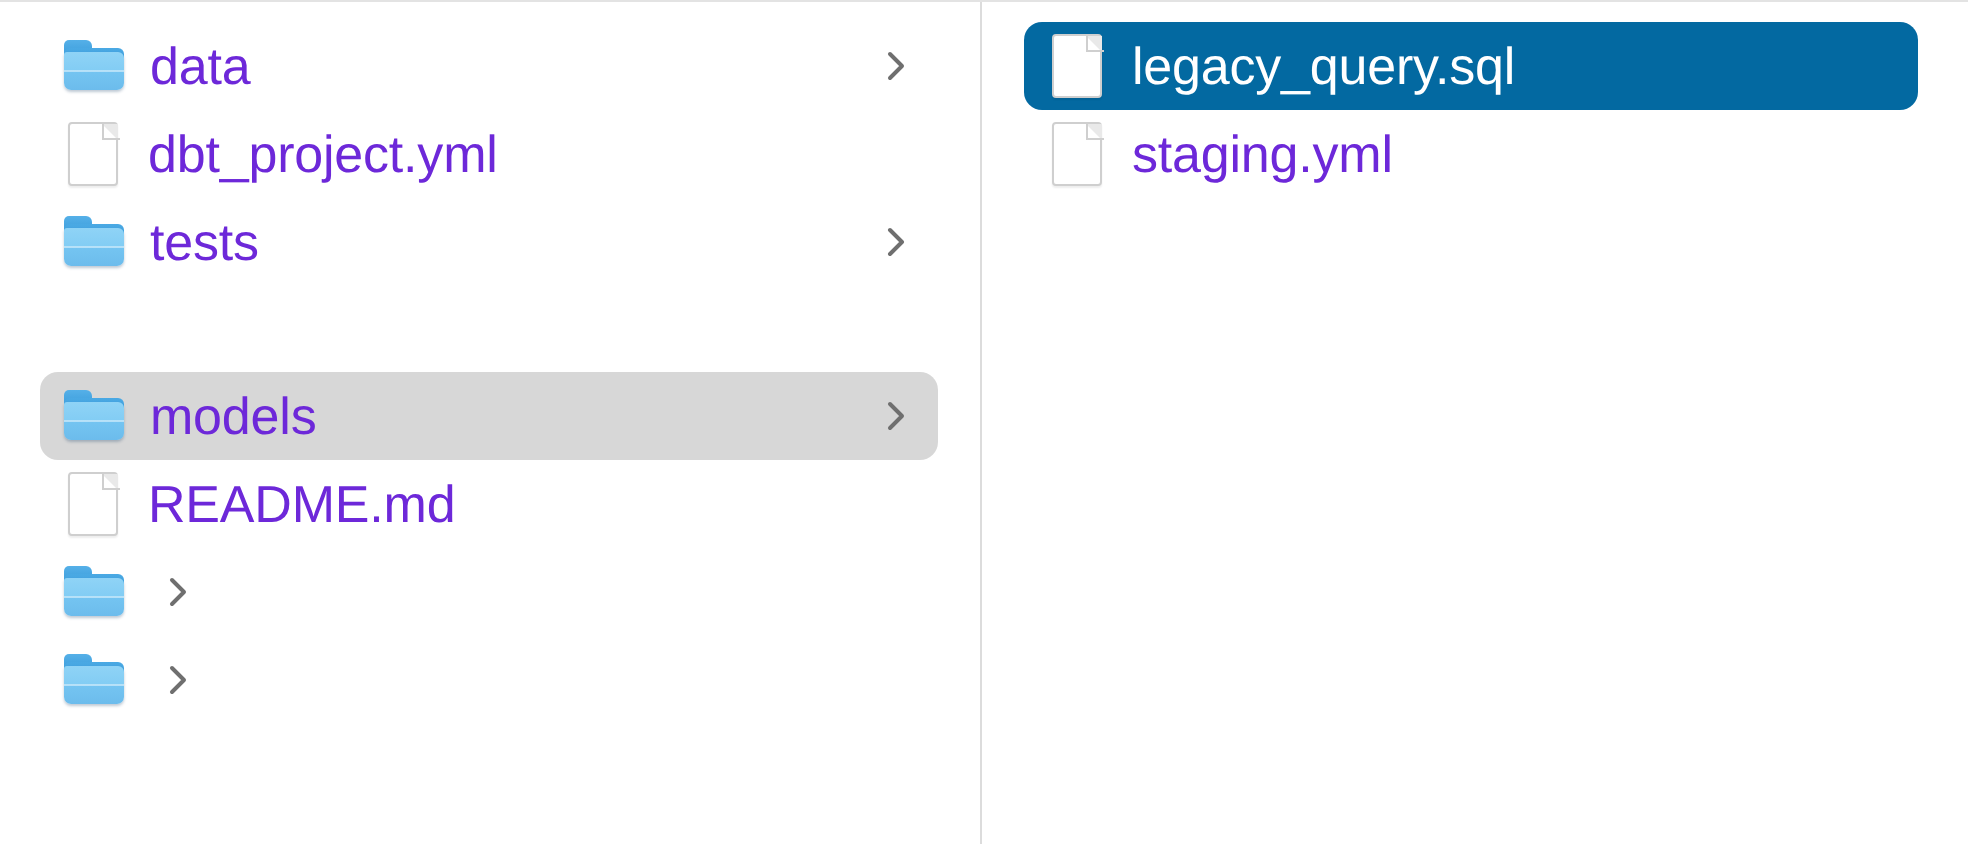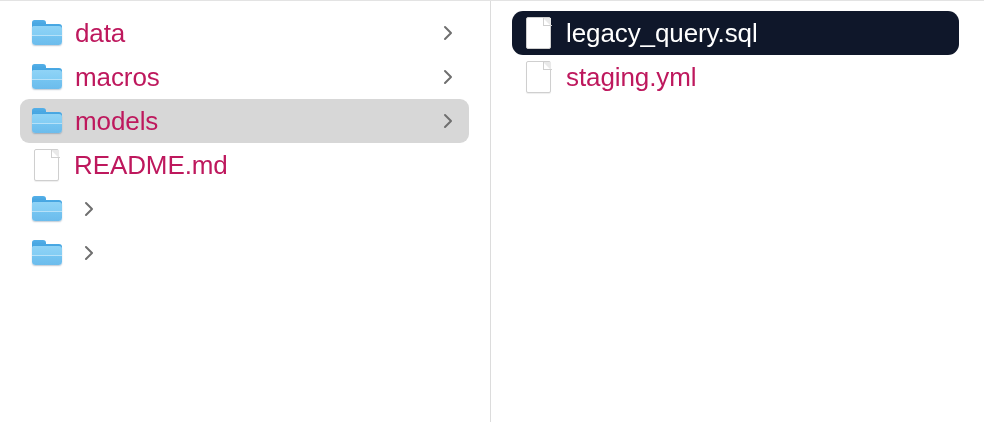--- a/index.html
+++ b/index.html
@@ -57,24 +57,24 @@
     padding-right: 14px;
   }
   .column-right .row {
     margin: 0 24px 0 21px;
     padding-left: 11px;
     padding-right: 14px;
   }
 
   .row.is-hover {
     background: #d7d7d7;
+    margin-top: 43px;
   }
   .row.is-selected {
-    background: #0f172a;
-    border-radius: 11px;
+    background: #0369a1;
   }
 
   .icon {
     flex: 0 0 auto;
     width: 32px;
     height: 32px;
     position: relative;
     margin-right: 10px;
   }
 
@@ -150,21 +150,21 @@
     box-sizing: border-box;
   }
   
   .icon-doc.doc-gray .d-page { background: #f2f2f2; border-color: #d4d4d4; }
   .icon-doc.doc-gray .d-fold { border-top-color: #dadada; }
 
   .label {
     flex: 1 1 auto;
     font-size: 26px;
     line-height: 30px;
-    color: #be185d;
+    color: #6d28d9;
     white-space: nowrap;
     overflow: hidden;
     text-overflow: ellipsis;
     letter-spacing: -0.1px;
   }
   .row.is-selected .label { color: #ffffff; }
 
   .chevron {
     flex: 0 0 auto;
     width: 13px;
@@ -186,26 +186,39 @@
           <span class="f-body"></span>
         </span>
         <span class="label">data</span>
         <span class="chevron">
           <svg width="13" height="20" viewBox="0 0 13 20">
             <path d="M3 4 L9 10 L3 16" fill="none" stroke="#6f6f6f" stroke-width="2" stroke-linecap="round" stroke-linejoin="round"></path>
           </svg>
         </span>
       </div>
       <div class="row">
-        <span class="icon icon-folder">
-          <span class="f-tab"></span>
-          <span class="f-back"></span>
-          <span class="f-body"></span>
-        </span>
-        <span class="label">macros</span>
+        <span class="icon icon-doc">
+          <span class="d-page"></span>
+          <span class="d-fold"></span>
+          <span class="d-fold-line"></span>
+        </span>
+        <span class="label">dbt_project.yml</span>
+        <span class="chevron hidden">
+          <svg width="13" height="20" viewBox="0 0 13 20">
+            <path d="M3 4 L9 10 L3 16" fill="none" stroke="#6f6f6f" stroke-width="2" stroke-linecap="round" stroke-linejoin="round"></path>
+          </svg>
+        </span>
+      </div>
+      <div class="row">
+        <span class="icon icon-folder">
+          <span class="f-tab"></span>
+          <span class="f-back"></span>
+          <span class="f-body"></span>
+        </span>
+        <span class="label">tests</span>
         <span class="chevron">
           <svg width="13" height="20" viewBox="0 0 13 20">
             <path d="M3 4 L9 10 L3 16" fill="none" stroke="#6f6f6f" stroke-width="2" stroke-linecap="round" stroke-linejoin="round"></path>
           </svg>
         </span>
       </div>
       <div class="row is-hover">
         <span class="icon icon-folder">
           <span class="f-tab"></span>
           <span class="f-back"></span>

